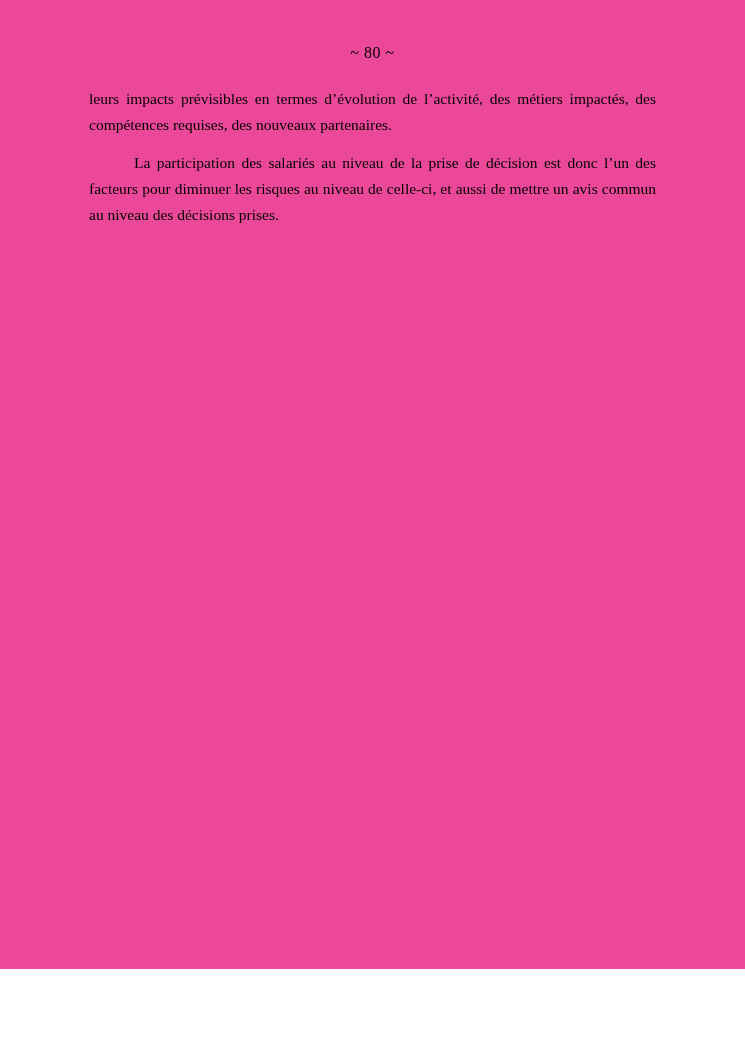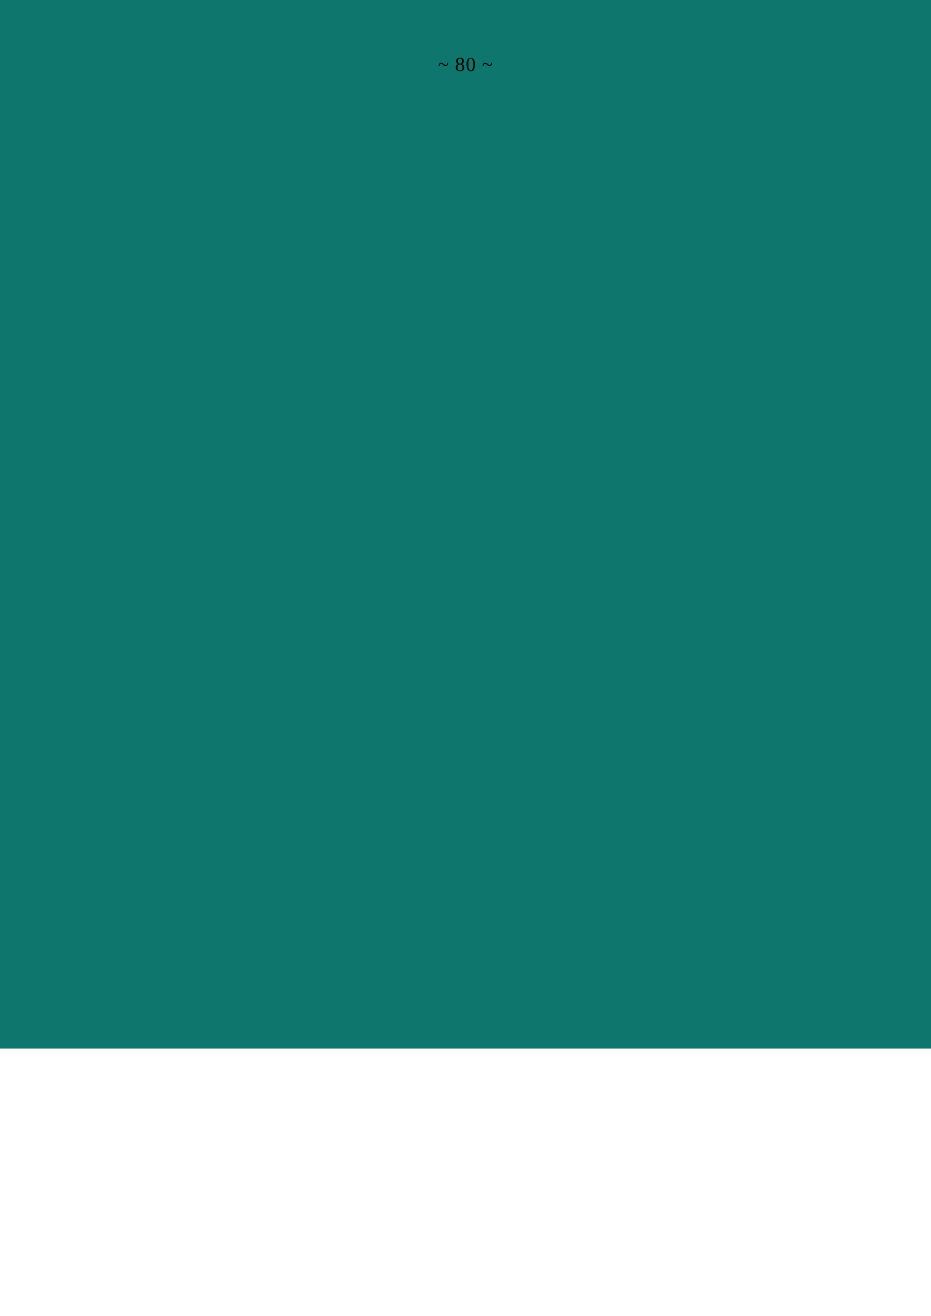--- a/index.html
+++ b/index.html
@@ -3,22 +3,22 @@
 <meta charset="utf-8">
 <style>
   html, body {
     margin: 0;
     padding: 0;
     background: #ffffff;
   }
   .page {
     position: relative;
     width: 745px;
-    height: 839px;
-    background: #0f766e;
+    height: 969px;
+    background: #ec4899;
     color: #000000;
     font-family: "Liberation Serif", "DejaVu Serif", serif;
     box-sizing: border-box;
     overflow: hidden;
   }
   .page-number {
     position: absolute;
     top: 44px;
     left: 0;
     width: 100%;
@@ -45,15 +45,17 @@
   }
 </style>
 </head>
 <body>
 
 <div class="page">
 
   <div class="page-number">~ 80 ~</div>
 
   <div class="content">
+    <p class="para">leurs impacts prévisibles en termes d’évolution de l’activité, des métiers impactés, des compétences requises, des nouveaux partenaires.</p>
+    <p class="para indented">La participation des salariés au niveau de la prise de décision est donc l’un des facteurs pour diminuer les risques au niveau de celle-ci, et aussi de mettre un avis commun au niveau des décisions prises.</p>
   </div>
 
 </div>
 
 </body></html>

